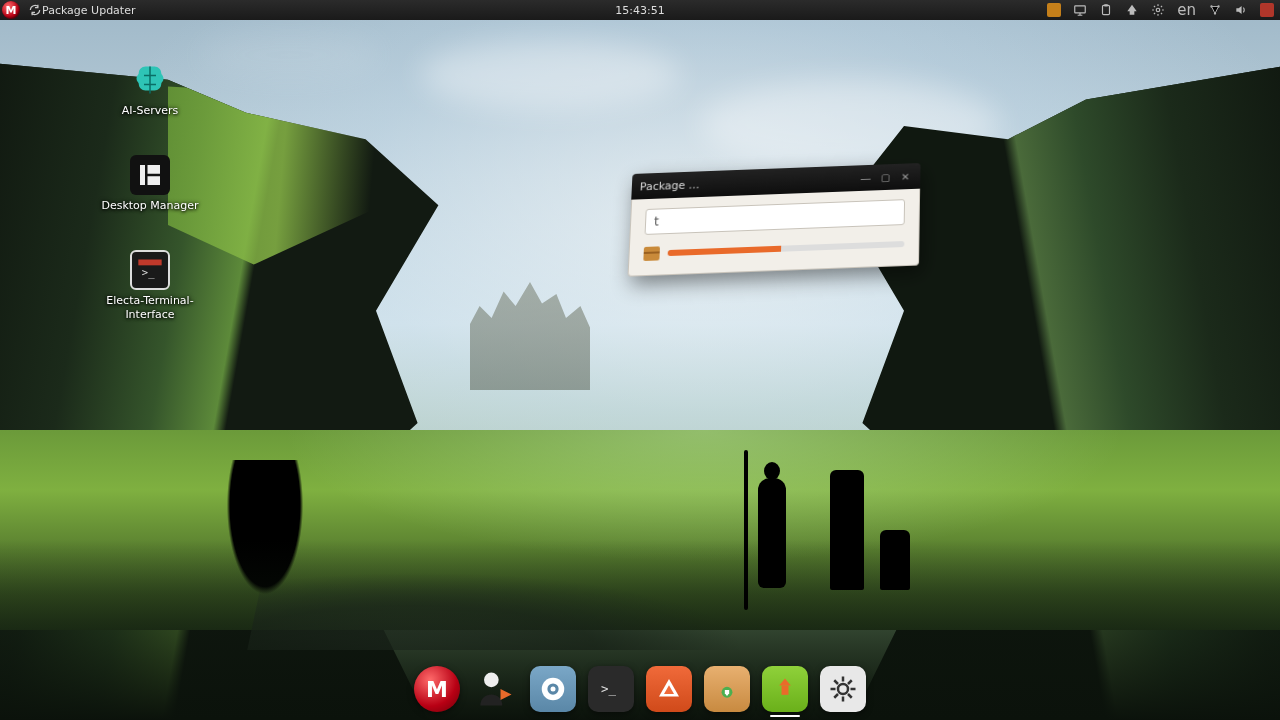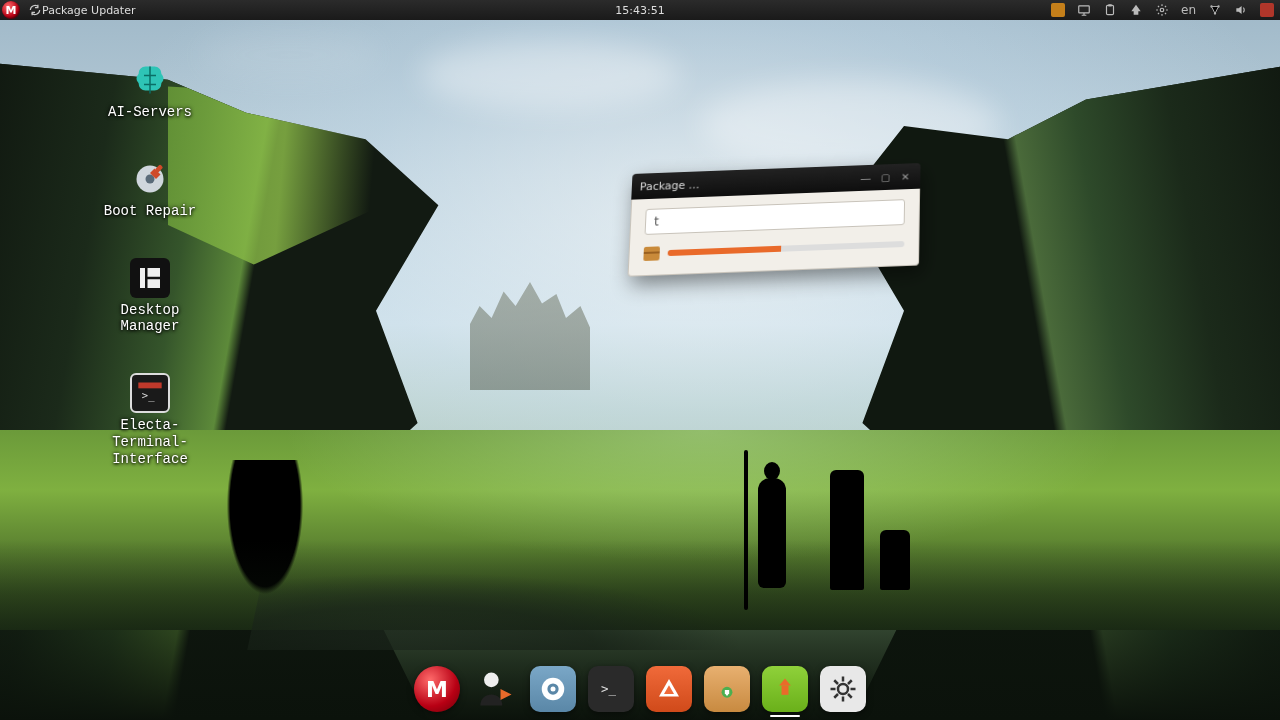--- a/index.html
+++ b/index.html
@@ -98,21 +98,21 @@
 .panel .clock{ position:absolute; left:50%; transform:translateX(-50%); }
 .panel .tray{ position:absolute; right:6px; display:flex; gap:12px; align-items:center; }
 .tray-ic{ width:14px; height:14px; display:flex; align-items:center; justify-content:center; opacity:.9; }
 .tray-ic.amber{ background:#d68a1a; border-radius:2px; }
 .tray-ic.red{ background:#c0392b; border-radius:2px; }
 
 
 .desktop-icons{ position:absolute; left:90px; top:60px; display:flex; flex-direction:column; gap:38px; z-index:10; }
 .dicon{ width:120px; display:flex; flex-direction:column; align-items:center; text-align:center; gap:4px; cursor:pointer; }
 .dicon .glyph{ width:40px; height:40px; display:flex; align-items:center; justify-content:center; border-radius:8px; }
-.dicon .lbl{ font-size:14px; color:#fff; text-shadow:0 1px 3px #000, 0 0 4px #000; line-height:1.2; max-width:110px;font-family:Liberation Mono, monospace; }
+.dicon .lbl{ font-size:11px; color:#fff; text-shadow:0 1px 3px #000, 0 0 4px #000; line-height:1.2; max-width:110px; }
 
 
 .dock{
   position:absolute; bottom:4px; left:50%; transform:translateX(-50%);
   display:flex; gap:12px; padding:4px 8px; z-index:40;
 }
 .dock .app{
   width:46px; height:46px; border-radius:10px; display:flex; align-items:center; justify-content:center;
   box-shadow: 0 2px 6px rgba(0,0,0,.5);
   position:relative; cursor:pointer;
@@ -201,21 +201,21 @@
         <svg width="14" height="14" viewBox="0 0 24 24">
           <path fill="#ccc" d="M4 14h4v6h8v-6h4L12 3z"></path>
         </svg>
       </span>
     <span class="tray-ic">
         <svg width="14" height="14" viewBox="0 0 24 24">
           <circle cx="12" cy="12" r="3" fill="none" stroke="#ccc" stroke-width="2"></circle>
           <path fill="none" stroke="#ccc" stroke-width="2" d="M12 2v3M12 19v3M2 12h3M19 12h3M5 5l2 2M17 17l2 2M19 5l-2 2M7 17l-2 2"></path>
         </svg>
       </span>
-    <span class="tray-ic" style="width:auto;font-size:12px;color:#ccc">en</span>
+    <span class="tray-ic" style="width:auto;font-size:15px;color:#ccc">en</span>
     <span class="tray-ic">
         <svg width="14" height="14" viewBox="0 0 24 24">
           <circle cx="6" cy="6" r="2" fill="#ccc"></circle>
           <circle cx="18" cy="6" r="2" fill="#ccc"></circle>
           <circle cx="12" cy="18" r="2" fill="#ccc"></circle>
           <path stroke="#ccc" stroke-width="1.5" d="M6 6l6 12L18 6 6 6"></path>
         </svg>
       </span>
     <span class="tray-ic">
         <svg width="14" height="14" viewBox="0 0 24 24">
@@ -231,31 +231,20 @@
   <div class="dicon">
     <div class="glyph">
         <svg width="36" height="36" viewBox="0 0 48 48">
           <path fill="#2ec4b6" d="M18 6c-5 0-9 4-9 9 0 2-3 3-3 7s3 5 3 7c0 5 4 9 9 9h12c5 0 9-4 9-9 0-2 3-3 3-7s-3-5-3-7c0-5-4-9-9-9H18z"></path>
           <path stroke="#0a6e66" stroke-width="2" fill="none" d="M24 6v36M16 18h16M16 30h16"></path>
         </svg>
       </div>
     <div class="lbl">AI-Servers</div>
   </div>
   <div class="dicon">
-    <div class="glyph">
-        <svg width="36" height="36" viewBox="0 0 48 48">
-          <circle cx="24" cy="24" r="18" fill="#cfd6dd"></circle>
-          <circle cx="24" cy="24" r="6" fill="#5a6b7a"></circle>
-          <path fill="#d04a2a" d="M30 10l8 8-6 6-8-8z"></path>
-          <rect x="33" y="5" width="6" height="10" rx="2" fill="#d04a2a" transform="rotate(45 36 10)"></rect>
-        </svg>
-      </div>
-    <div class="lbl">Boot Repair</div>
-  </div>
-  <div class="dicon">
     <div class="glyph" style="background:#111;border-radius:6px">
         <svg width="30" height="30" viewBox="0 0 48 48">
           <rect x="8" y="8" width="8" height="32" fill="#eee"></rect>
           <rect x="20" y="8" width="20" height="14" fill="#eee"></rect>
           <rect x="20" y="26" width="20" height="14" fill="#eee"></rect>
         </svg>
       </div>
     <div class="lbl">Desktop Manager</div>
   </div>
   <div class="dicon">

